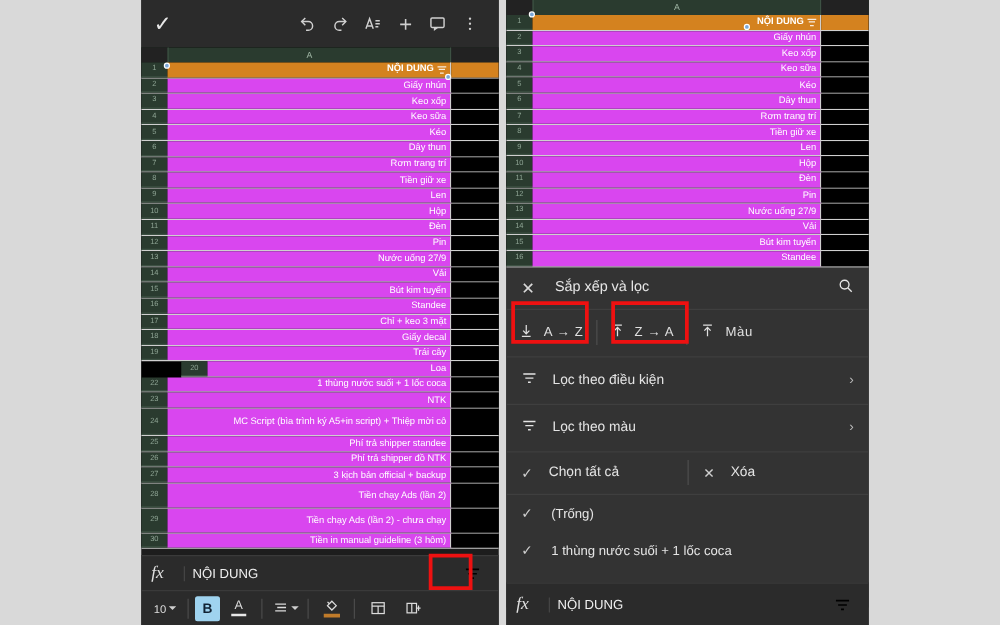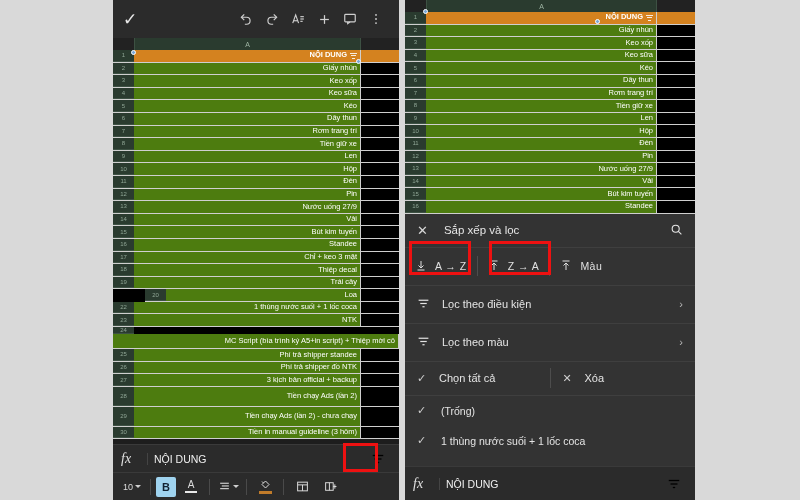--- a/index.html
+++ b/index.html
@@ -48,21 +48,21 @@
   .colhdr .cB { width: 38px; height: 100%; background: #222; }
 
   .row { display: flex; border-bottom: 1px solid #cfcfcf; }
   .row .rn {
     width: 21px; background: #2a3b2f; color: #8fa595;
     font-size: 6px; display: flex; align-items: center;
     justify-content: center; border-bottom: 1px solid #3d5143;
     flex: none;
   }
   .row .cell {
-    flex: 1; background: #4d7c0f; color: #fff; font-size: 7.5px;
+    flex: 1; background: #d946ef; color: #fff; font-size: 7.5px;
     text-align: right; padding: 1px 3px 1px 2px;
     display: flex; align-items: center; justify-content: flex-end;
     border-right: 1px solid #cfcfcf; line-height: 1.15;
     overflow: hidden;
   }
   .row .pad { width: 38px; background: #000; flex: none; }
   .row.hdr .cell, .row.hdr .pad { background: #d4821f; font-weight: bold; }
   .row.hdr .cell { color: #fff; gap: 3px; }
 
   .fil-glyph {
@@ -328,21 +328,21 @@
           <div class="row" style="height: 12.6px;">
             <div class="rn">17</div>
             <div class="cell">
               <span class="ctext">Chỉ + keo 3 mặt</span>
             </div>
             <div class="pad"></div>
           </div>
           <div class="row" style="height: 12.6px;">
             <div class="rn">18</div>
             <div class="cell">
-              <span class="ctext">Thiệp decal</span>
+              <span class="ctext">Giấy decal</span>
             </div>
             <div class="pad"></div>
           </div>
           <div class="row" style="height: 12.6px;">
             <div class="rn">19</div>
             <div class="cell">
               <span class="ctext">Trái cây</span>
             </div>
             <div class="pad"></div>
           </div>
@@ -360,21 +360,21 @@
             </div>
             <div class="pad"></div>
           </div>
           <div class="row" style="height: 12.6px; justify-content: center;">
             <div class="rn">23</div>
             <div class="cell">
               <span class="ctext">NTK</span>
             </div>
             <div class="pad"></div>
           </div>
-          <div class="row" style="height: 22px; flex-direction: column;">
+          <div class="row" style="height: 22px;">
             <div class="rn">24</div>
             <div class="cell">
               <span class="ctext">MC Script (bìa trình ký A5+in script) + Thiệp mời cô</span>
             </div>
             <div class="pad"></div>
           </div>
           <div class="row" style="height: 12.6px;">
             <div class="rn">25</div>
             <div class="cell">
               <span class="ctext">Phí trả shipper standee</span>

